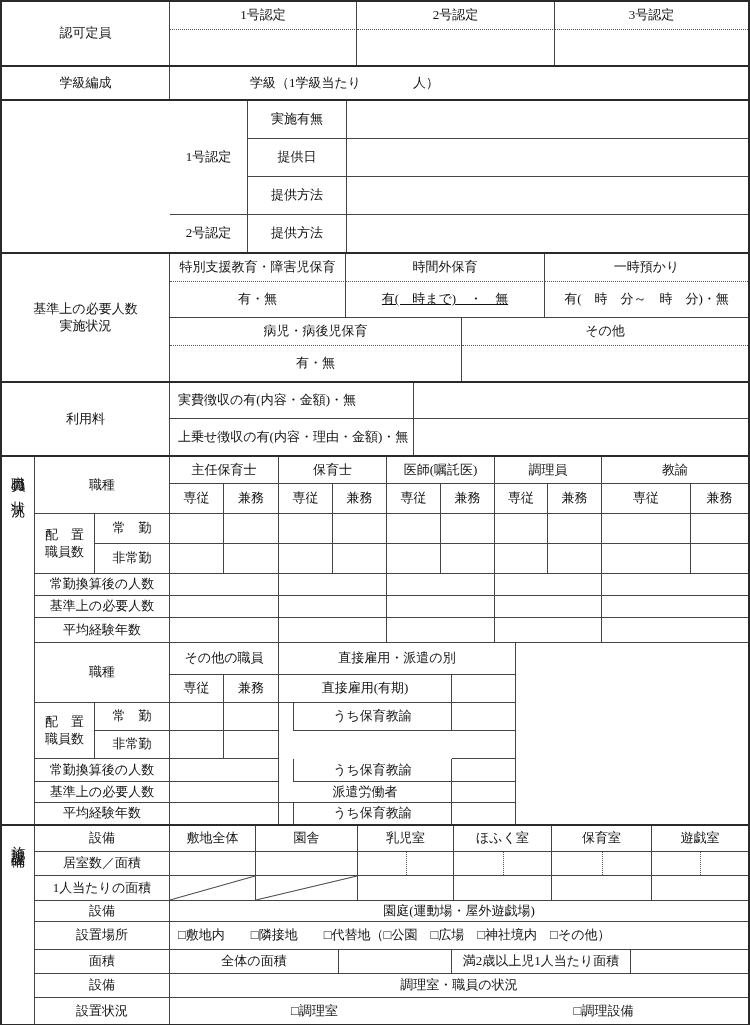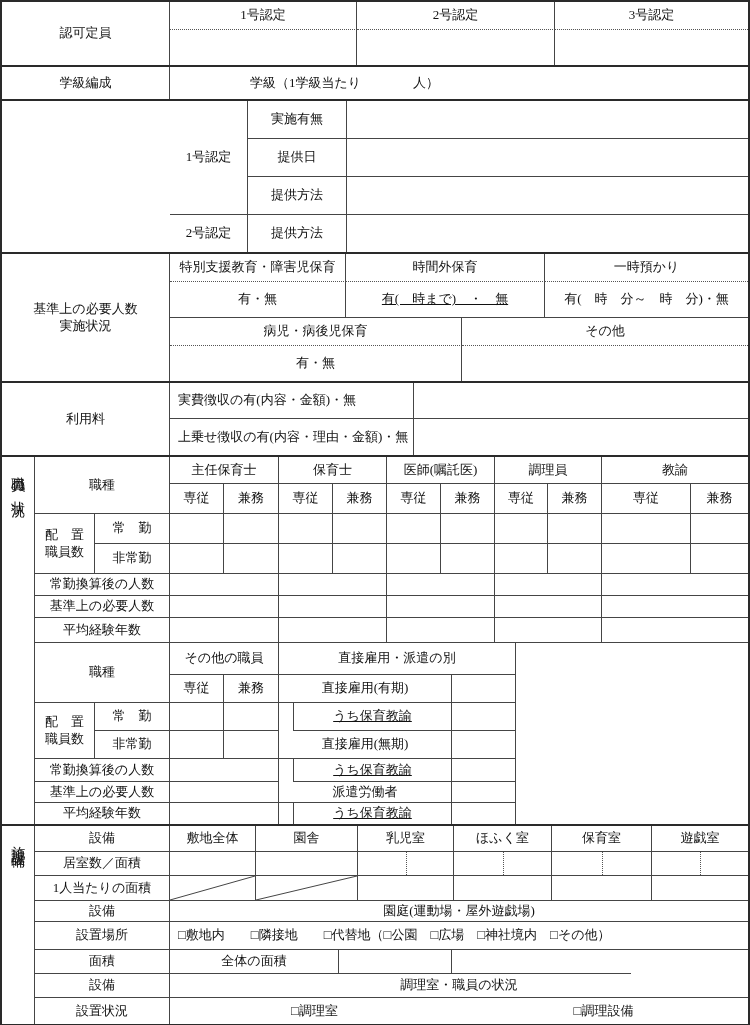--- a/index.html
+++ b/index.html
@@ -7,21 +7,21 @@
   body { font-family:"Liberation Serif","DejaVu Serif",serif; color:#111; }
   .form { width:750px; border:2px solid #2a2a2a; background:#fff; }
   .sec { display:grid; border-bottom:2px solid #2a2a2a; position:relative; }
   .sec:last-child { border-bottom:none; }
   .cell { position:relative; display:flex; align-items:center; justify-content:center;
           border-right:1px solid #454545; border-bottom:1px solid #454545;
           font-size:13px; line-height:1.25; text-align:center; white-space:nowrap; background:#fff; }
   .nr { border-right:none; }
   .nb { border-bottom:none; }
   .dotb { border-bottom:1px dotted #555; }
-  .bl { border-left:1px solid #454545;text-decoration:underline; }
+  .bl { border-left:1px solid #454545; }
   .leftpad { justify-content:flex-start; padding-left:8px; text-align:left; }
   .vlab { writing-mode:vertical-rl; text-orientation:upright; justify-content:flex-start;
           padding-top:8px; letter-spacing:3px; font-size:14px; }
   .indent80 { justify-content:flex-start; padding-left:80px; }
   .stack { display:flex; flex-direction:column; align-items:center; justify-content:center; }
   .dotv::after { content:""; position:absolute; left:50%; top:0; bottom:0; border-left:1px dotted #555; }
   .diag svg { position:absolute; left:0; top:0; width:100%; height:100%; display:block; }
   .subwrap { display:flex; flex-direction:column; }
   .grid { display:grid; }
   .halves { display:flex; }
@@ -168,21 +168,20 @@
           <span>職員数</span>
         </div>
         <div class="cell" style="grid-area:3/2/4/3;">常　勤</div>
         <div class="cell" style="grid-area:4/2/5/3;">非常勤</div>
         <div class="cell" style="grid-area:3/3/4/4;"></div>
         <div class="cell" style="grid-area:3/4/4/5;"></div>
         <div class="cell bl" style="grid-area:3/6/4/7;">うち保育教諭</div>
         <div class="cell" style="grid-area:3/7/4/8;"></div>
         <div class="cell" style="grid-area:4/3/5/4;"></div>
         <div class="cell" style="grid-area:4/4/5/5;"></div>
-        <div class="cell" style="grid-area:4/5/5/7;">直接雇用(無期)</div>
         <div class="cell" style="grid-area:4/7/5/8;"></div>
         <div class="cell" style="grid-area:5/1/6/3;">常勤換算後の人数</div>
         <div class="cell" style="grid-area:5/3/6/5;"></div>
         <div class="cell bl" style="grid-area:5/6/6/7;">うち保育教諭</div>
         <div class="cell" style="grid-area:5/7/6/8;"></div>
         <div class="cell" style="grid-area:6/1/7/3;">基準上の必要人数</div>
         <div class="cell" style="grid-area:6/3/7/5;"></div>
         <div class="cell" style="grid-area:6/5/7/7;">派遣労働者</div>
         <div class="cell" style="grid-area:6/7/7/8;"></div>
         <div class="cell nb" style="grid-area:7/1/8/3;">平均経験年数</div>
@@ -227,20 +226,21 @@
       <div class="cell" style="grid-area:3/6/4/7;"></div>
       <div class="cell nr" style="grid-area:3/7/4/8;"></div>
       <div class="cell" style="grid-area:4/1/5/2;">設備</div>
       <div class="cell nr" style="grid-area:4/2/5/8;">園庭(運動場・屋外遊戯場)</div>
       <div class="cell" style="grid-area:5/1/6/2;">設置場所</div>
       <div class="cell nr leftpad" style="grid-area:5/2/6/8;">□敷地内　　□隣接地　　□代替地（□公園　□広場　□神社境内　□その他）</div>
       <div class="cell" style="grid-area:6/1/7/2;">面積</div>
       <div class="grid" style="grid-area:6/2/7/8; grid-template-columns:169px 113px 179px 1fr;">
         <div class="cell">全体の面積</div>
         <div class="cell"></div>
+        <div class="cell">満2歳以上児1人当たり面積</div>
         <div class="cell nr"></div>
       </div>
       <div class="cell" style="grid-area:7/1/8/2;">設備</div>
       <div class="cell nr" style="grid-area:7/2/8/8;">調理室・職員の状況</div>
       <div class="cell nb" style="grid-area:8/1/9/2;">設置状況</div>
       <div class="cell nb nr halves" style="grid-area:8/2/9/8;">
         <span>□調理室</span>
         <span>□調理設備</span>
       </div>
     </div>

